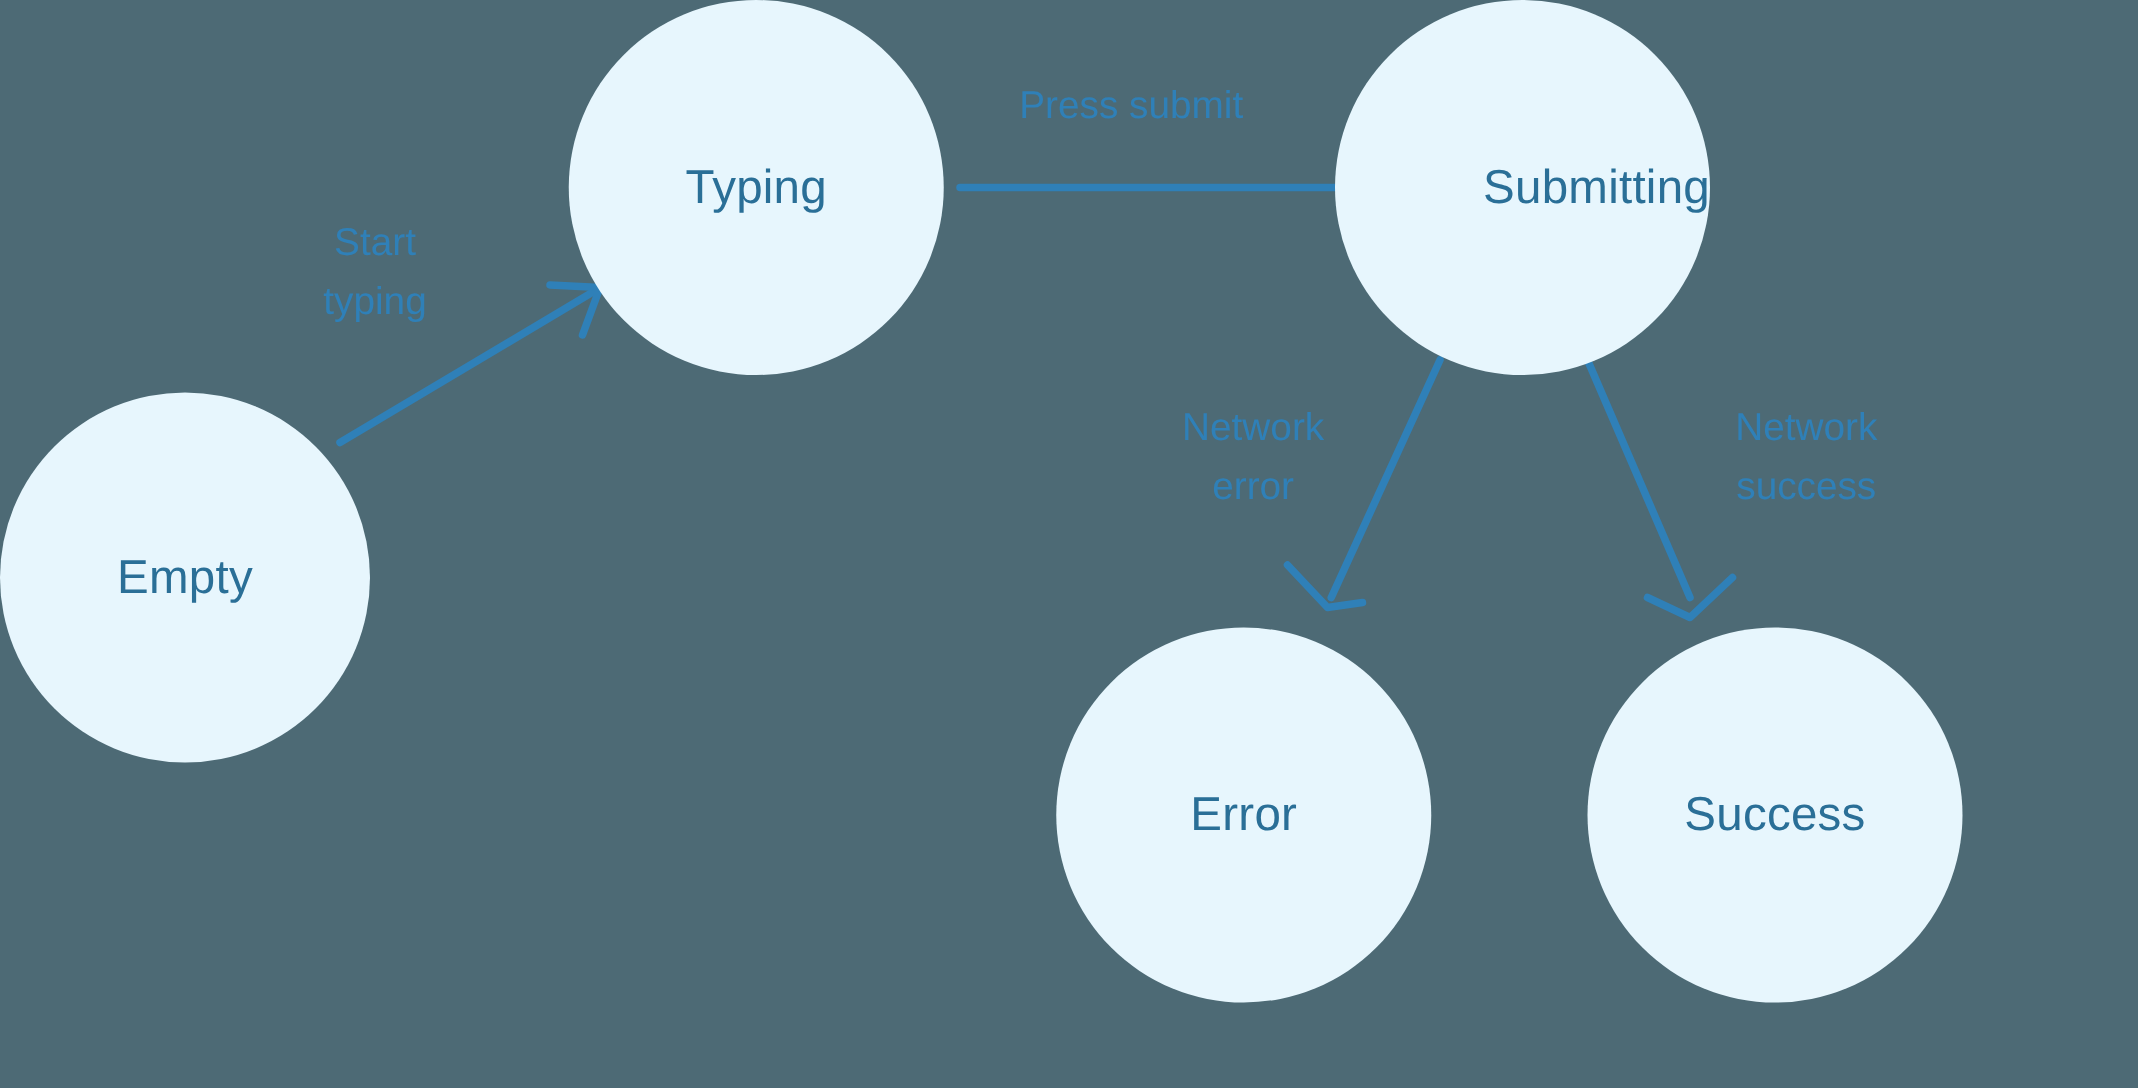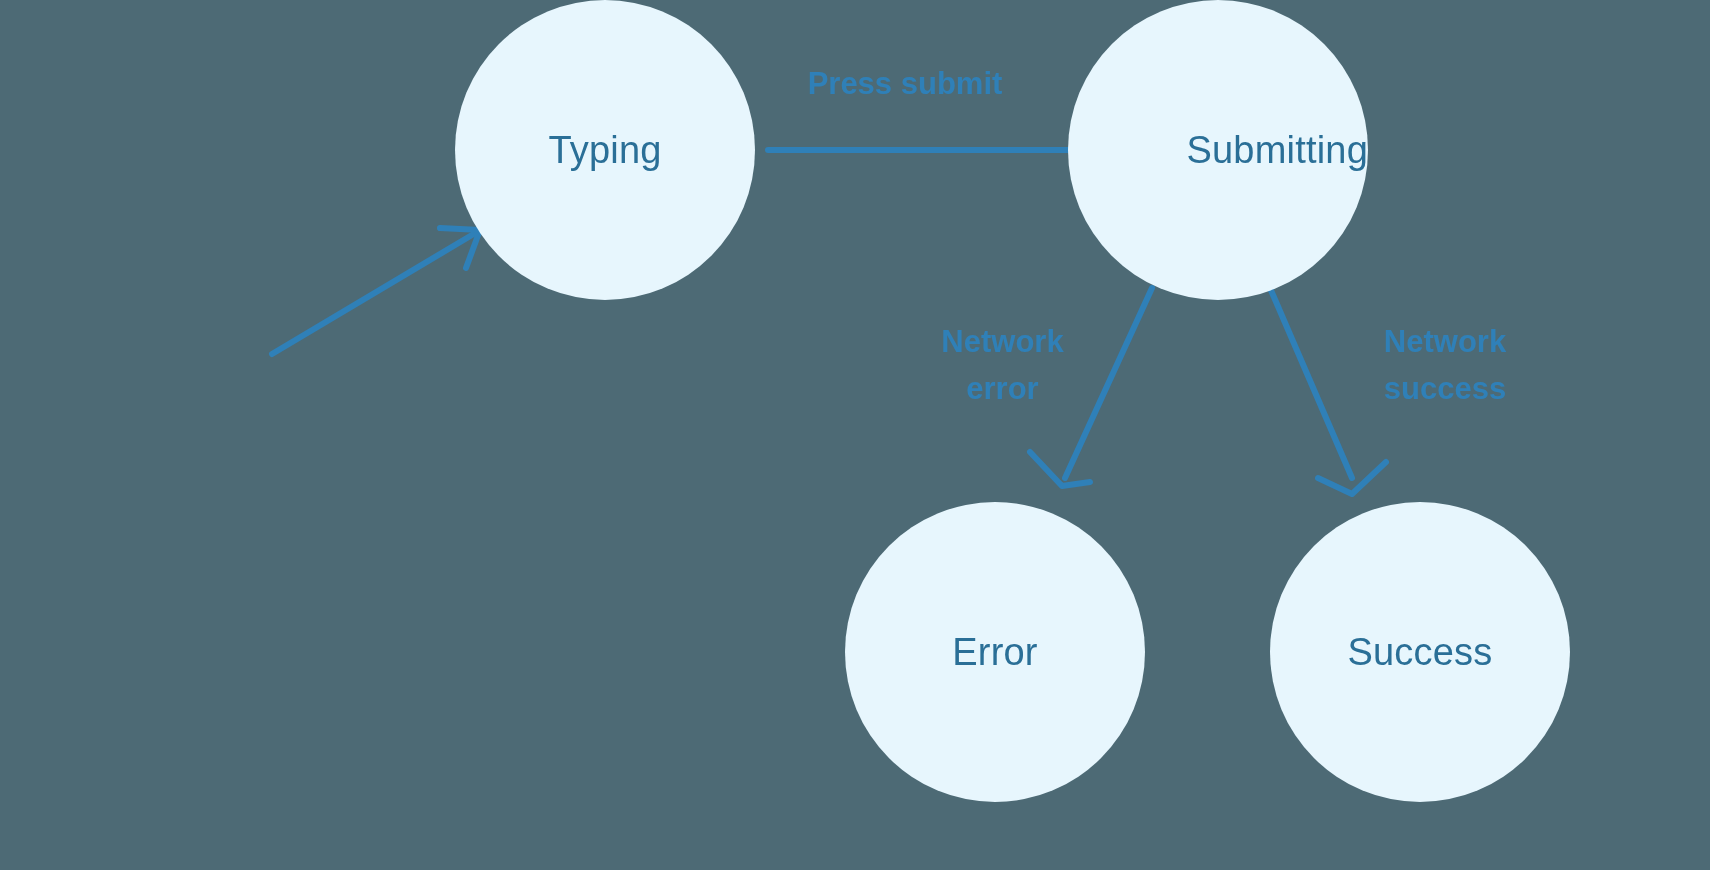--- a/index.html
+++ b/index.html
@@ -42,21 +42,21 @@
     font-size: 38px;
     font-weight: 400;
     letter-spacing: 0.2px;
     line-height: 1;
     white-space: nowrap;
   }
   .edge-label {
     position: absolute;
     color: #2f80b8;
     font-size: 31px;
-    font-weight: 700;
+    font-weight: 400;
     line-height: 1.52;
     white-space: pre-line;
     text-align: center;
   }
 </style>
 </head>
 <body>
 
 <div id="stage">
 
@@ -76,37 +76,42 @@
       <line x1="1152" y1="288" x2="1065" y2="478" stroke="#2f80b8" stroke-width="6" stroke-linecap="round"></line>
       <path d="M 1030 452 L 1062 486 L 1090 482" fill="none" stroke="#2f80b8" stroke-width="6" stroke-linecap="round" stroke-linejoin="round"></path>
     </g>
 
     <g>
       <line x1="1270" y1="288" x2="1352" y2="478" stroke="#2f80b8" stroke-width="6" stroke-linecap="round"></line>
       <path d="M 1448 508 L 1414 540 L 1380 524" fill="none" stroke="#2f80b8" stroke-width="6" stroke-linecap="round" stroke-linejoin="round" transform="translate(-62,-46)"></path>
     </g>
   </svg>
 
+  <div class="node" style="left:0px; top:314px; width:296px; height:296px;">
+    <span class="node-label">Empty</span>
+  </div>
 
   <div class="node" style="left:455px; top:0px; width:300px; height:300px;">
     <span class="node-label">Typing</span>
   </div>
 
   <div class="node" style="left:1068px; top:0px; width:300px; height:300px;justify-content:flex-end;">
     <span class="node-label">Submitting</span>
   </div>
 
   <div class="node" style="left:845px; top:502px; width:300px; height:300px;">
     <span class="node-label">Error</span>
   </div>
 
   <div class="node" style="left:1270px; top:502px; width:300px; height:300px;">
     <span class="node-label">Success</span>
   </div>
 
+  <div class="edge-label" style="left:225px; top:170px; width:150px;">Start
+typing</div>
 
   <div class="edge-label" style="left:780px; top:60px; width:250px;">Press submit</div>
 
   <div class="edge-label" style="left:905px; top:318px; width:195px;">Network
 error</div>
 
   <div class="edge-label" style="left:1330px; top:318px; width:230px;">Network
 success</div>
 
 </div>

